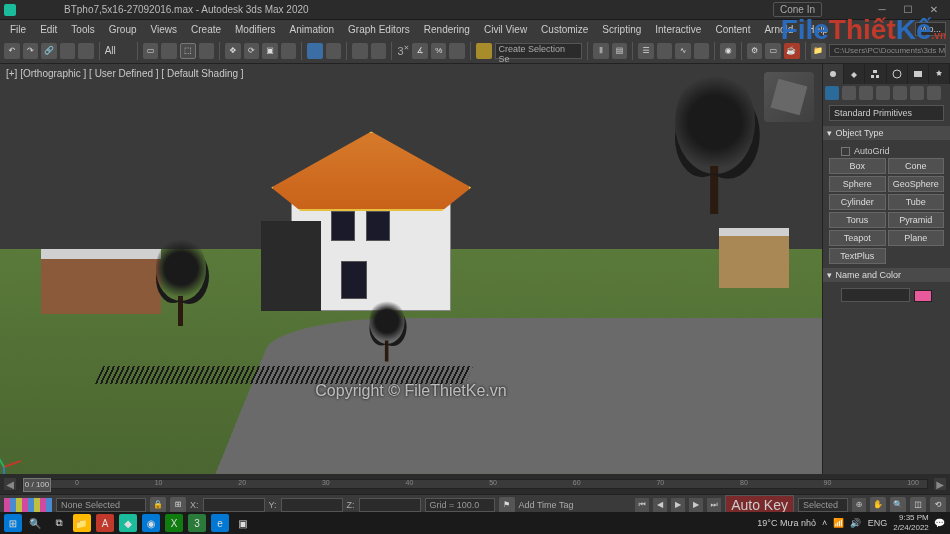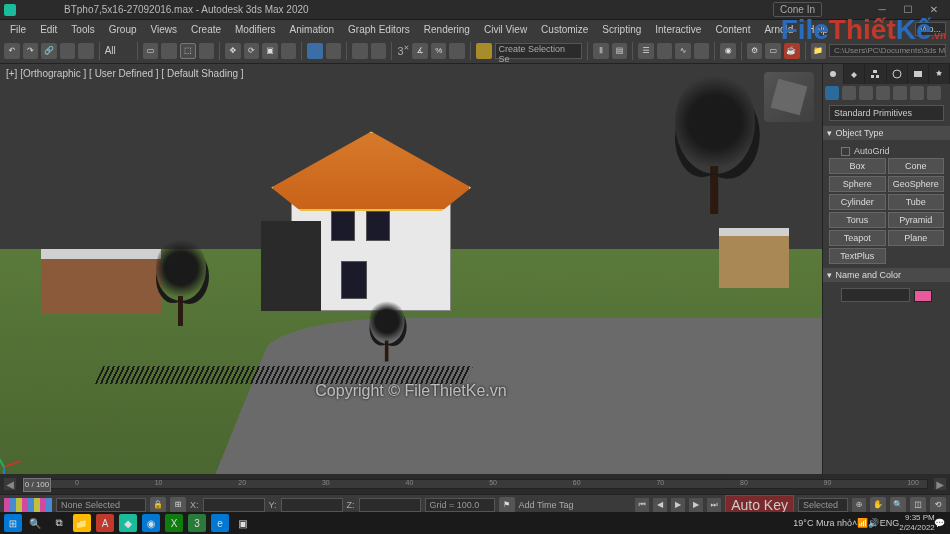--- a/index.html
+++ b/index.html
@@ -99,21 +99,21 @@
 .statusbar .coord { width:62px; }
 .statusbar .play-btn { width:14px; height:14px; background:#505050; display:flex; align-items:center; justify-content:center; cursor:pointer; color:#ccc; font-size:8px; }
 .statusbar .ak { background:#7a2a2a; padding:1px 5px; font-size:14px; border:1px solid #555; }
 .statusbar2 { position:absolute; left:0; right:0; bottom:0; height:20px; background:#3a3a3a; display:flex; align-items:center; padding:0 4px; gap:4px; border-top:1px solid #222; }
 .statusbar2 .mx { background:#d0c040; color:#222; font-size:8px; padding:2px 4px; font-weight:bold; }
 .statusbar2 .prompt { flex:1; font-size:9px; color:#aaa; }
 
 
 .taskbar { position:fixed; left:0; right:0; bottom:0; height:22px; background:#1a1a1a; display:flex; align-items:center; padding:0 4px; gap:5px; z-index:20; }
 .taskbar .tb-icon { width:18px; height:18px; display:flex; align-items:center; justify-content:center; border-radius:2px; cursor:pointer; color:#ddd; font-size:10px; }
-.taskbar .tray { margin-left:auto; display:flex; align-items:center; font-size:9px; color:#ccc; }
+.taskbar .tray { margin-left:auto; display:flex; align-items:center; gap:6px; font-size:9px; color:#ccc; }
 .taskbar .clock { text-align:right; line-height:10px; font-size:8px; }
 </style>
 </head>
 <body>
 
 <div class="titlebar">
   <div class="app-icon"></div>
   <div class="title">BTpho7,5x16-27092016.max - Autodesk 3ds Max 2020</div>
   <div class="signin">Cone In</div>
   <div class="win-btns">

